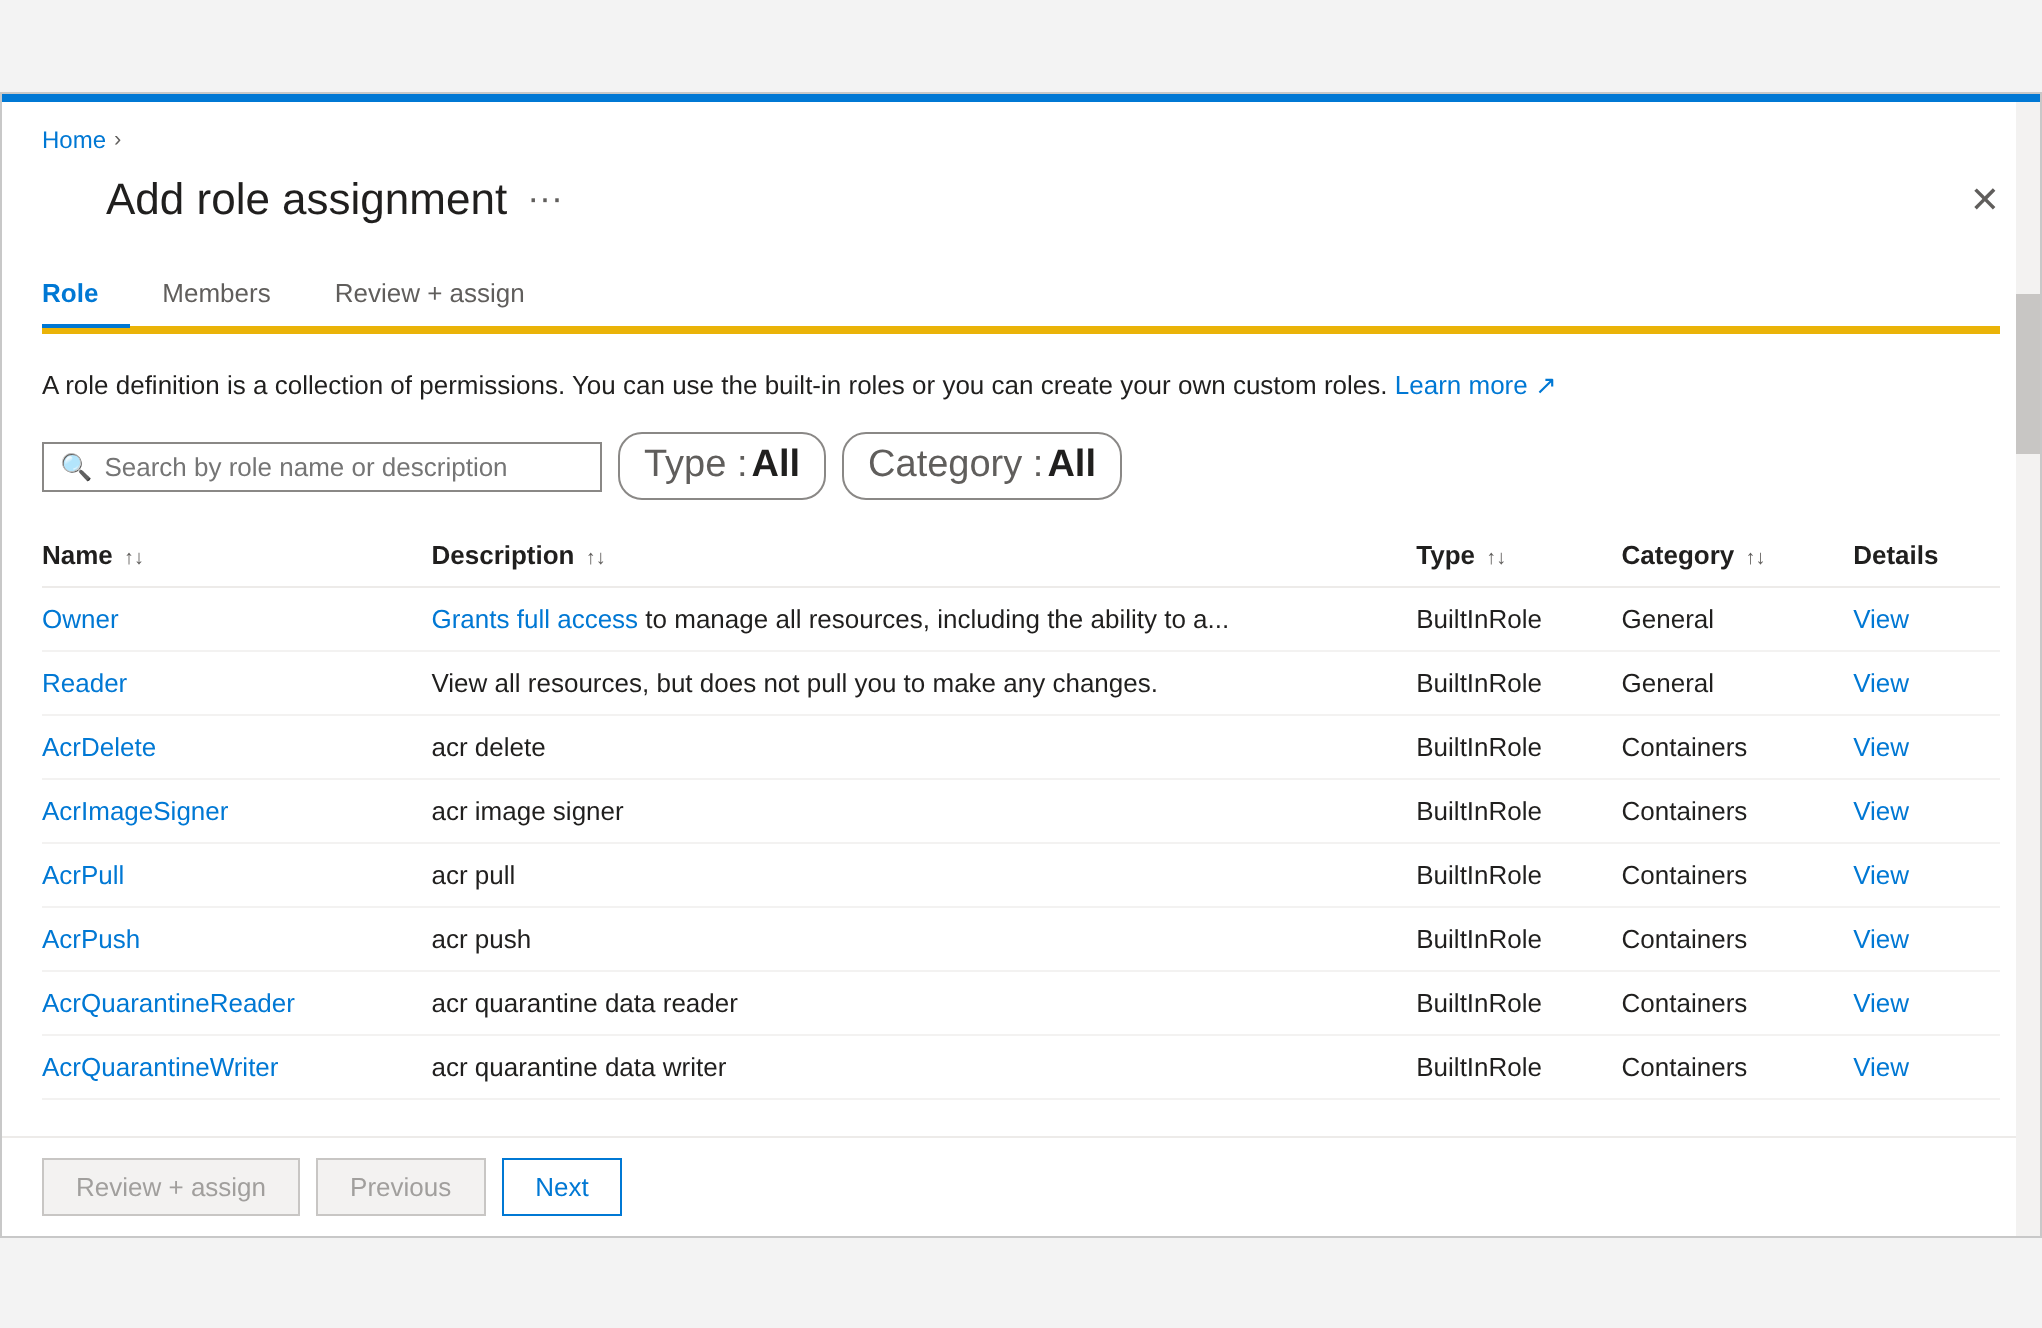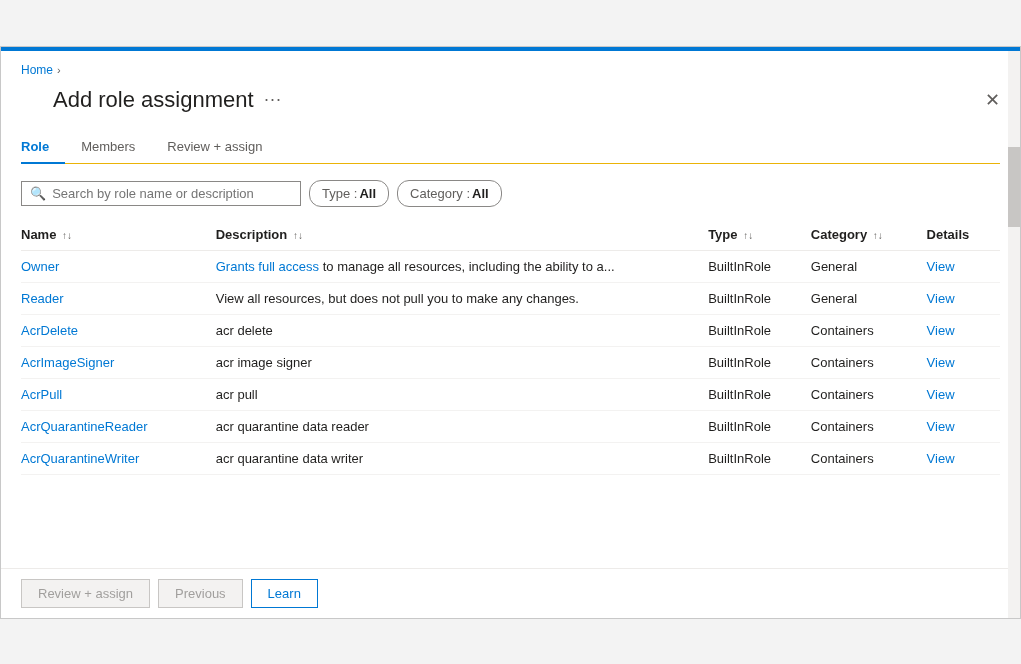--- a/index.html
+++ b/index.html
@@ -71,21 +71,21 @@
       cursor: pointer;
       background: none;
       border: none;
       padding: 4px 8px;
       margin-right: -8px;
     }
     
     .tabs {
       display: flex;
       margin-top: 16px;
-      border-bottom: 1px solid #eab308;
+      border-bottom: 4px solid #eab308;
       align-items: center;
     }
     .tab {
       padding: 8px 16px;
       font-size: 13px;
       color: #605e5c;
       cursor: pointer;
       border-bottom: 2px solid transparent;
       margin-bottom: -1px;
     }
@@ -142,21 +142,21 @@
       margin-right: 6px;
       font-size: 13px;
     }
     .filter-btn {
       display: flex;
       align-items: center;
       padding: 5px 12px;
       border: 1px solid #8a8886;
       border-radius: 12px;
       background: #fff;
-      font-size: 13px;
+      font-size: 19px;
       cursor: pointer;
       color: #201f1e;
       gap: 2px;
     }
     .filter-label { color: #605e5c; }
     .filter-value { font-weight: 600; }
     
     .table-container {
       flex: 1;
       overflow-y: auto;
@@ -271,20 +271,27 @@
       <div class="tab">
         <span>Members</span>
       </div>
       <div class="tab">
         <span>Review + assign</span>
       </div>
     </div>
   </div>
 
   <div class="content">
+    <p class="description">
+      <span>A role definition is a collection of permissions. You can use the built-in roles or you can create your own custom roles.</span>
+      <a href="#">
+        <span>Learn more</span>
+        <span>↗</span>
+      </a>
+    </p>
 
     <div class="filters">
       <div class="search-box">
         <span class="search-icon-span">🔍</span>
         <input type="text" placeholder="Search by role name or description" style="">
       </div>
       <button class="filter-btn">
         <span class="filter-label">Type :</span>
         <span class="filter-value">All</span>
       </button>
@@ -349,20 +356,27 @@
               <td class="view-col"><a href="#">View</a></td>
             </tr>
             <tr>
               <td class="name-col">AcrPull</td>
               <td class="desc-col">acr pull</td>
               <td>BuiltInRole</td>
               <td>Containers</td>
               <td class="view-col"><a href="#">View</a></td>
             </tr>
             <tr>
+              <td class="name-col">AcrPush</td>
+              <td class="desc-col">acr push</td>
+              <td>BuiltInRole</td>
+              <td>Containers</td>
+              <td class="view-col"><a href="#">View</a></td>
+            </tr>
+            <tr>
               <td class="name-col">AcrQuarantineReader</td>
               <td class="desc-col">acr quarantine data reader</td>
               <td>BuiltInRole</td>
               <td>Containers</td>
               <td class="view-col"><a href="#">View</a></td>
             </tr>
             <tr>
               <td class="name-col">AcrQuarantineWriter</td>
               <td class="desc-col">acr quarantine data writer</td>
               <td>BuiltInRole</td>
@@ -370,19 +384,19 @@
               <td class="view-col"><a href="#">View</a></td>
             </tr>
           </tbody>
       </table>
     </div>
   </div>
 
   <div class="footer">
     <button class="footer-btn disabled">Review + assign</button>
     <button class="footer-btn disabled">Previous</button>
-    <button class="footer-btn primary">Learn</button>
+    <button class="footer-btn primary">Next</button>
   </div>
 
   <div class="right-scrollbar">
     <div class="thumb"></div>
   </div>
 </div>
 
 </body></html>

